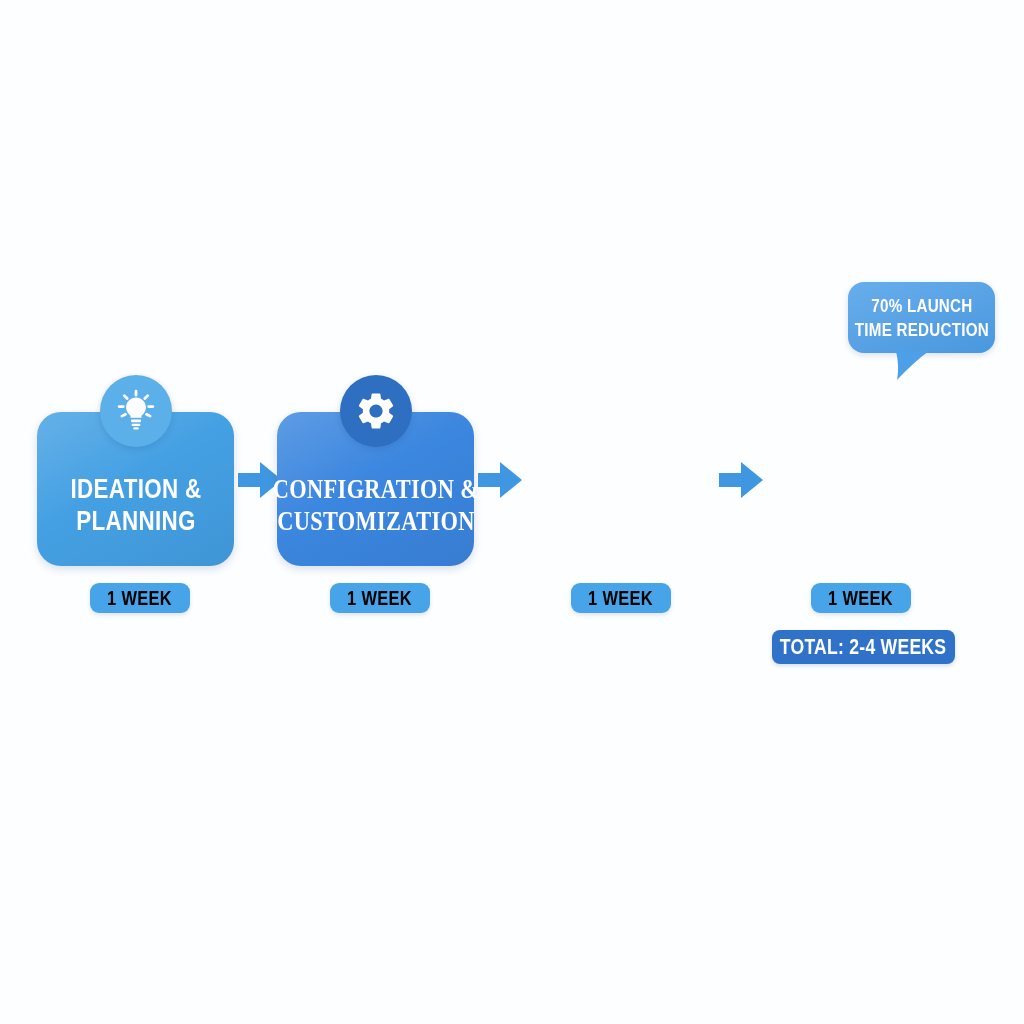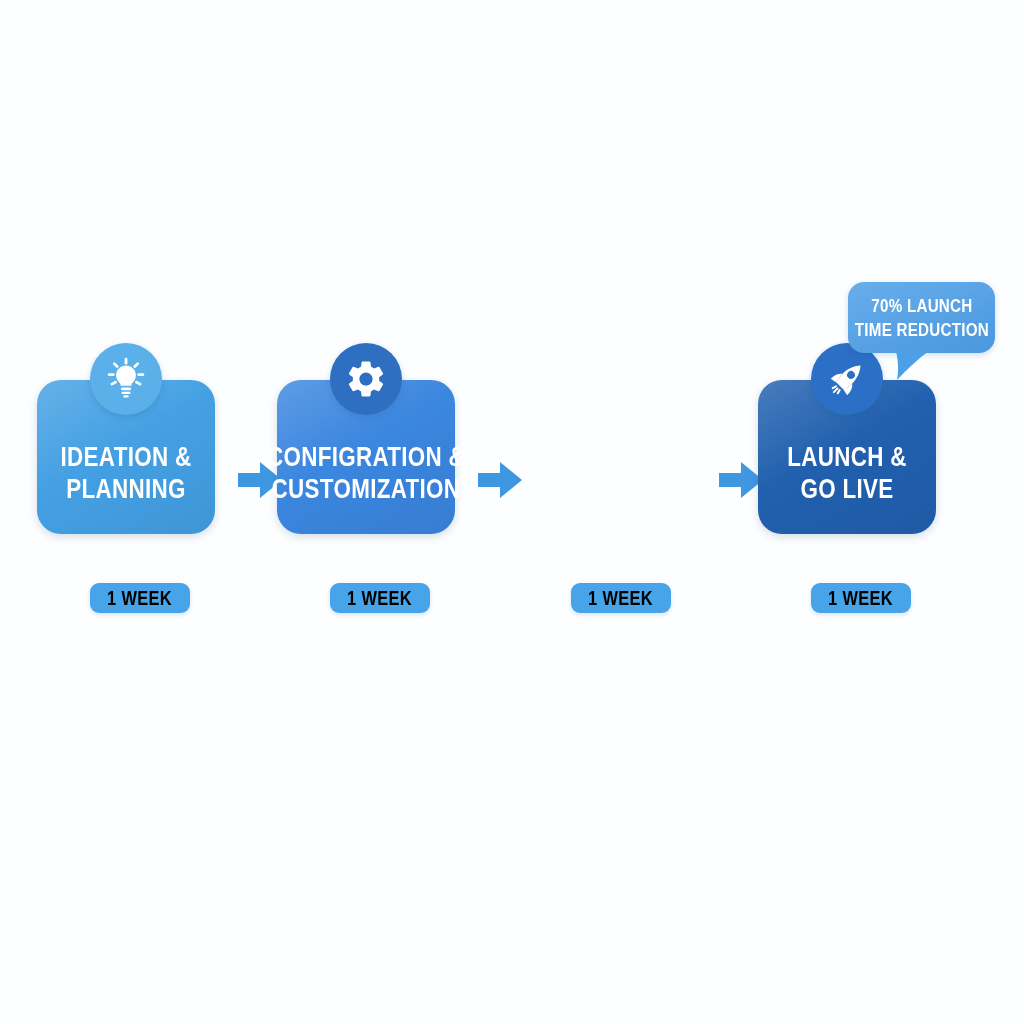--- a/index.html
+++ b/index.html
@@ -1,27 +1,27 @@
 <!DOCTYPE html>
 <html><head>
 <meta charset="utf-8">
 <style>
   * { margin:0; padding:0; box-sizing:border-box; }
   html,body { width:1024px; height:1024px; }
   body { font-family:"Liberation Sans","DejaVu Sans",sans-serif; background:#ffffff; }
   .canvas { position:relative; width:1024px; height:1024px; background:#fdfeff; overflow:hidden; }
 
   .stage-box {
-    position:absolute; top:380px; height:154px; width:178px; border-radius:24px;
+    position:absolute; top:412px; height:154px; width:197px; border-radius:24px;
     background-image:linear-gradient(150deg, rgba(255,255,255,.18), rgba(255,255,255,0) 45%, rgba(0,10,40,.07));
     box-shadow:0 3px 8px rgba(30,80,140,.18);
     padding-left:32px;
   }
   .stage-box.s1 { left:37px; }
-  .stage-box.s2 { left:277px; }
+  .stage-box.s2 { left:277px;font-family:Liberation Serif, serif; }
   .stage-box.s3 { left:518px; }
   .stage-box.s4 { left:758px; }
 
   .icon-circle {
     position:absolute; left:50%; top:-37px; transform:translateX(-50%);
     width:72px; height:72px; border-radius:50%;
     display:flex; align-items:center; justify-content:center;
     box-shadow:0 2px 6px rgba(30,80,140,.20);
   }
   .icon-circle svg { width:44px; height:44px; display:block; }
@@ -127,54 +127,37 @@
       </svg>
   </div>
 
 
   <div class="flow-arrow a3" style="color: rgb(63, 151, 226);">
     <svg viewBox="0 0 44 38" fill="currentColor" aria-hidden="true">
         <polygon points="0,12 22,12 22,1 44,19 22,37 22,26 0,26"></polygon>
       </svg>
   </div>
 
-  <article class="stage-box s4" style="background-color: rgb(33, 96, 174);">
-    <div class="icon-circle" style="background-color: rgb(43, 112, 198);">
-      <svg viewBox="0 0 48 48" aria-hidden="true" style="width:48px;height:48px;">
-        <g transform="translate(24,24) rotate(45)" fill="#ffffff">
-          <path fill-rule="evenodd" d="M0,-19 C4.8,-13.6 6.8,-7.4 6.8,-1.2 C6.8,3.4 6,7.2 4.9,10 L-4.9,10 C-6,7.2 -6.8,3.4 -6.8,-1.2 C-6.8,-7.4 -4.8,-13.6 0,-19 Z M0,-9.6 a3.9,3.9 0 1,0 0,7.8 a3.9,3.9 0 1,0 0,-7.8 Z"></path>
-          <path d="M-6.9,-0.5 C-10.4,2.2 -11.8,6.4 -11.6,11.4 L-5,10 C-6.1,6.7 -6.8,3.2 -6.9,-0.5 Z"></path>
-          <path d="M6.9,-0.5 C10.4,2.2 11.8,6.4 11.6,11.4 L5,10 C6.1,6.7 6.8,3.2 6.9,-0.5 Z"></path>
-          <g stroke="#ffffff" stroke-width="2" stroke-linecap="round">
-            <line x1="-2.6" y1="13" x2="-3.6" y2="16.6"></line>
-            <line x1="0" y1="13.4" x2="0" y2="18.6"></line>
-            <line x1="2.6" y1="13" x2="3.6" y2="16.6"></line>
-          </g>
-        </g>
-      </svg>
-    </div>
-    <h2 class="stage-title">
-      <span>LAUNCH &amp;</span>
-      <span>GO LIVE</span>
-    </h2>
-  </article>
 
   <div class="week-badge w1" style="background-color: rgb(71, 164, 232);">
     <span class="txt">1 WEEK</span>
   </div>
   <div class="week-badge w2" style="background-color: rgb(71, 164, 232);">
     <span class="txt">1 WEEK</span>
   </div>
   <div class="week-badge w3" style="background-color: rgb(71, 164, 232);">
     <span class="txt">1 WEEK</span>
   </div>
   <div class="week-badge w4" style="background-color: rgb(71, 164, 232);">
     <span class="txt">1 WEEK</span>
   </div>
 
+  <div class="total-badge" style="background-color: rgb(47, 114, 199);">
+    <span class="txt">TOTAL: 2-4 WEEKS</span>
+  </div>
 
   <div class="callout-bubble" style="background-color: rgb(77, 159, 232);">
     <div class="lines">
       <span>70% LAUNCH</span>
       <span>TIME REDUCTION</span>
     </div>
   </div>
   <div class="callout-tail" style="color: rgb(77, 159, 232);">
     <svg viewBox="0 0 46 30" fill="currentColor" aria-hidden="true">
       <path d="M8,0 L41,0 C30,8 19,18 9,29 C11,19 10,9 8,0 Z"></path>

